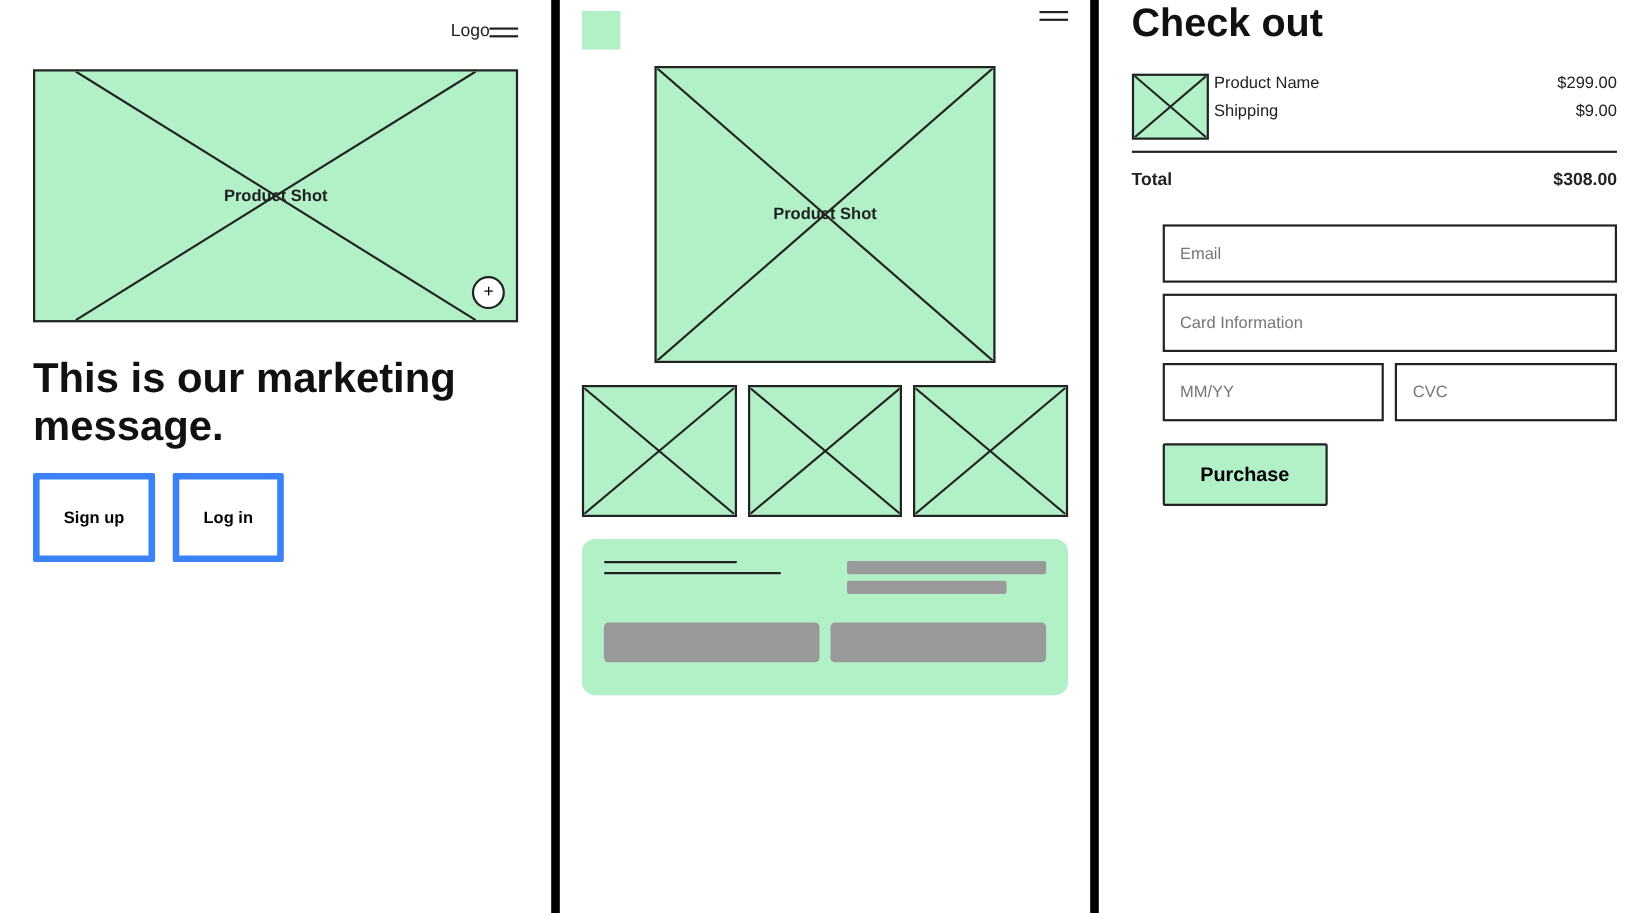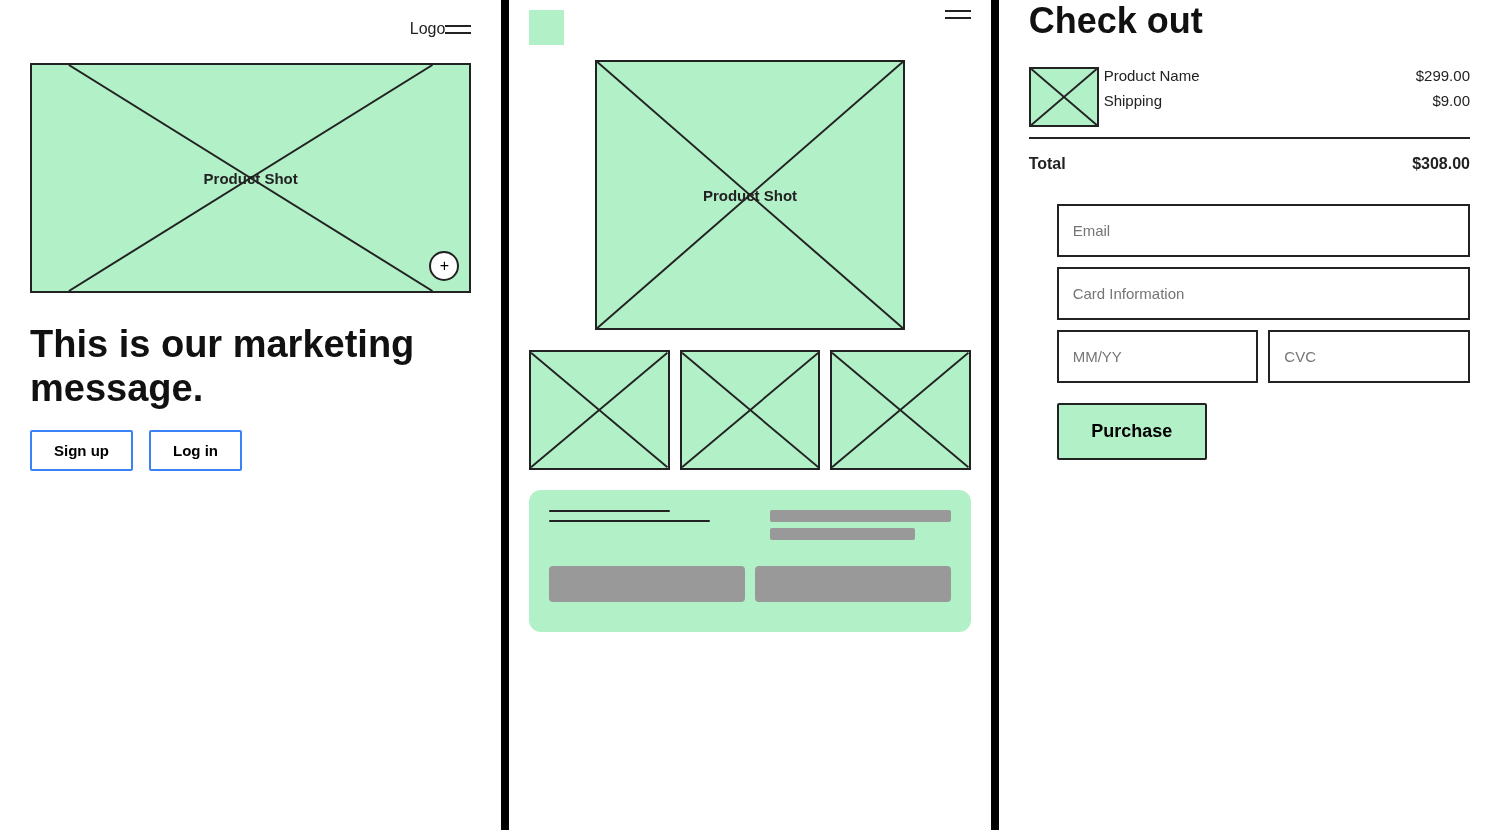--- a/index.html
+++ b/index.html
@@ -107,22 +107,22 @@
       line-height: 1.15;
       color: #111;
       margin-bottom: 20px;
     }
 
     .btn-group {
       display: flex;
       gap: 16px;
     }
     .btn-outline {
-      padding: 10px 22px;
-      border: 2px solid #3b82f6;
+      padding: 26px 22px;
+      border: 6px solid #3b82f6;
       background: transparent;
       font-size: 15px;
       font-weight: 600;
       cursor: pointer;
       border-radius: 2px;
     }
 
     
     .panel2 {
       padding: 0 20px;

